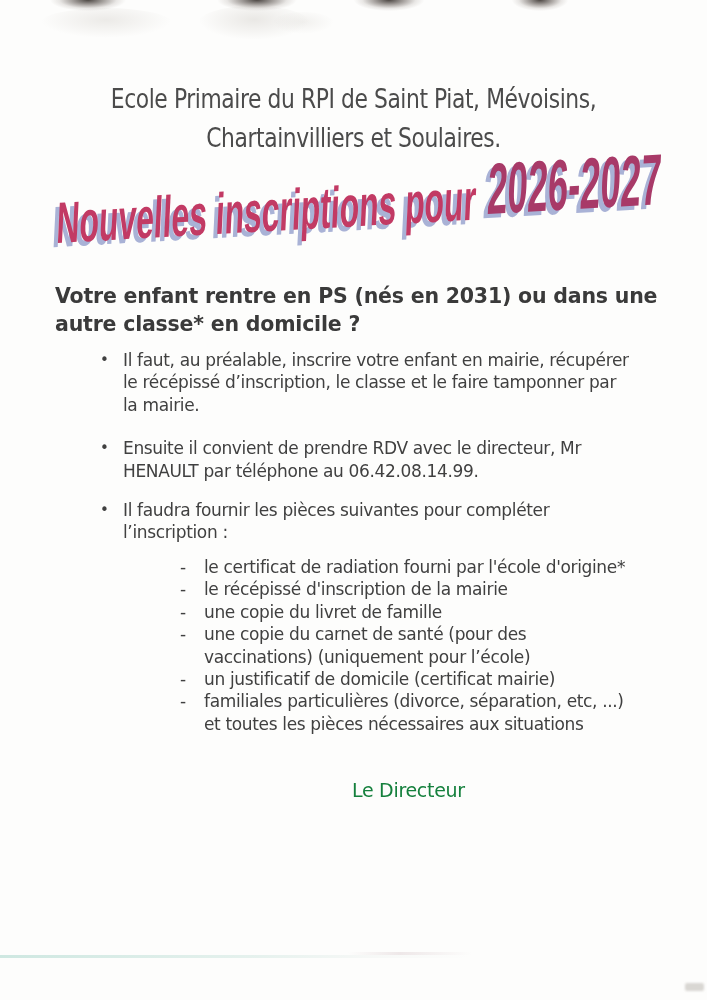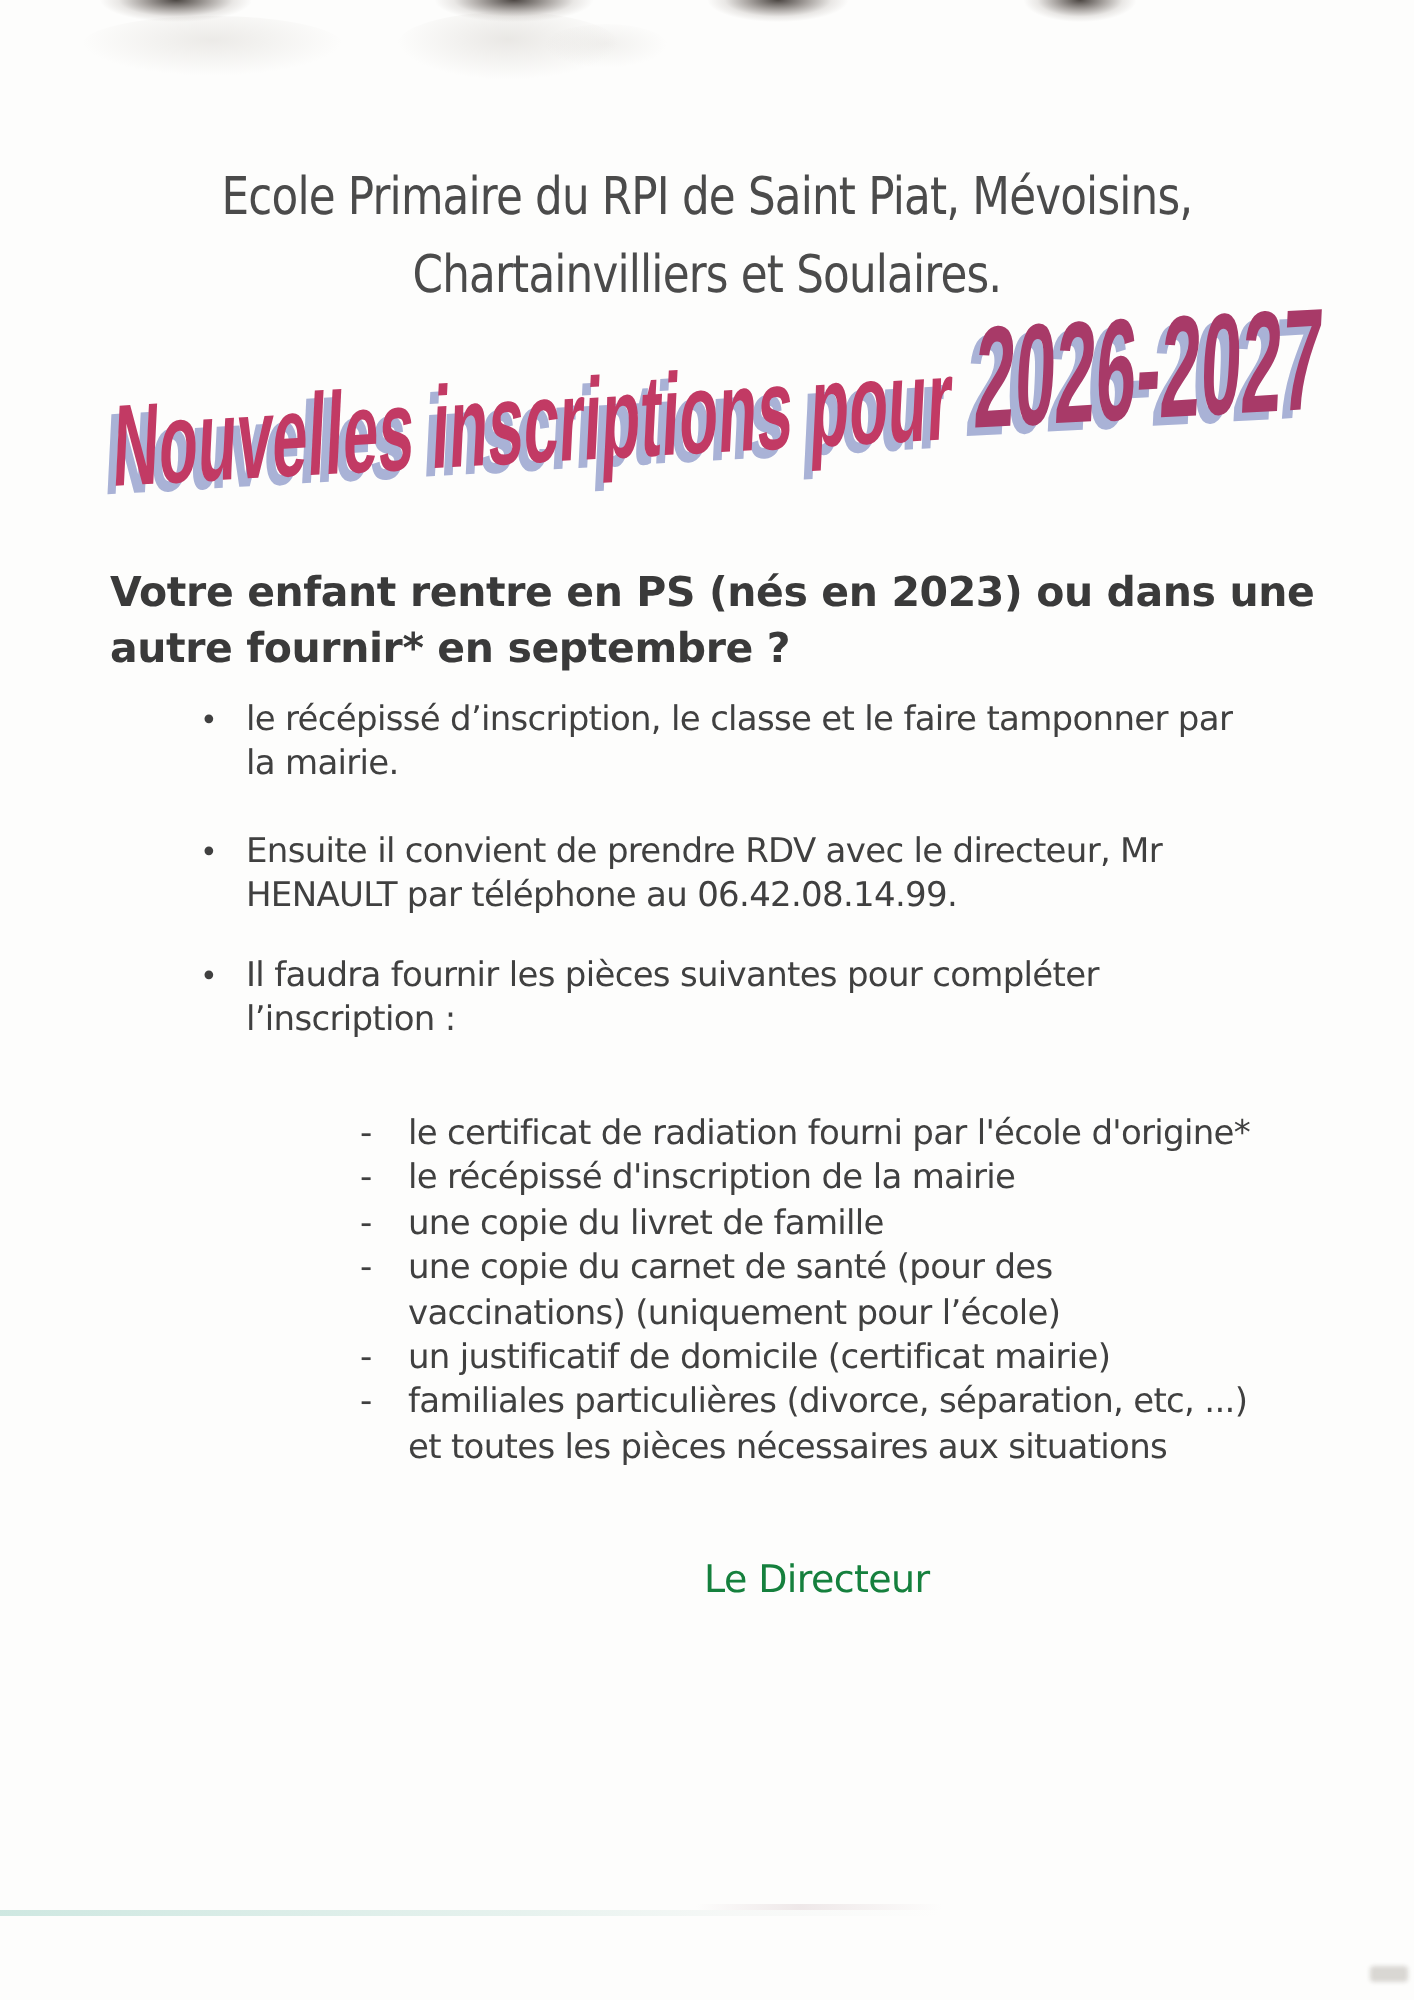--- a/index.html
+++ b/index.html
@@ -101,29 +101,30 @@
 
       <text x="24" y="101" font-size="58" textLength="420" lengthAdjust="spacingAndGlyphs" fill="#a9b2d6">Nouvelles inscriptions pour</text>
       <text x="455" y="96" font-size="72" textLength="174" lengthAdjust="spacingAndGlyphs" fill="#a9b2d6">2026-2027</text>
 
       <text x="28" y="97" font-size="58" textLength="420" lengthAdjust="spacingAndGlyphs" fill="#c23a64">Nouvelles inscriptions pour</text>
       <text x="459" y="92" font-size="72" textLength="174" lengthAdjust="spacingAndGlyphs" fill="#a83a68">2026-2027</text>
     </g>
   </svg>
 
   <div class="question">
-    <div class="line">Votre enfant rentre en PS (nés en 2023) ou dans une</div>
-    <div class="line">autre fournir* en septembre ?</div>
+    <div class="line">Votre enfant rentre en PS (nés en 2031) ou dans une</div>
+    <div class="line">autre classe* en domicile ?</div>
   </div>
 
   <div class="bullets">
 
     <div class="bullet-item b1">
       <span class="bullet-marker">•</span>
       <div>
+        <div class="line">Il faut, au préalable, inscrire votre enfant en mairie, récupérer</div>
         <div class="line">le récépissé d’inscription, le classe et le faire tamponner par</div>
         <div class="line">la mairie.</div>
       </div>
     </div>
 
     <div class="bullet-item b2">
       <span class="bullet-marker">•</span>
       <div>
         <div class="line">Ensuite il convient de prendre RDV avec le directeur, Mr</div>
         <div class="line">HENAULT par téléphone au 06.42.08.14.99.</div>

